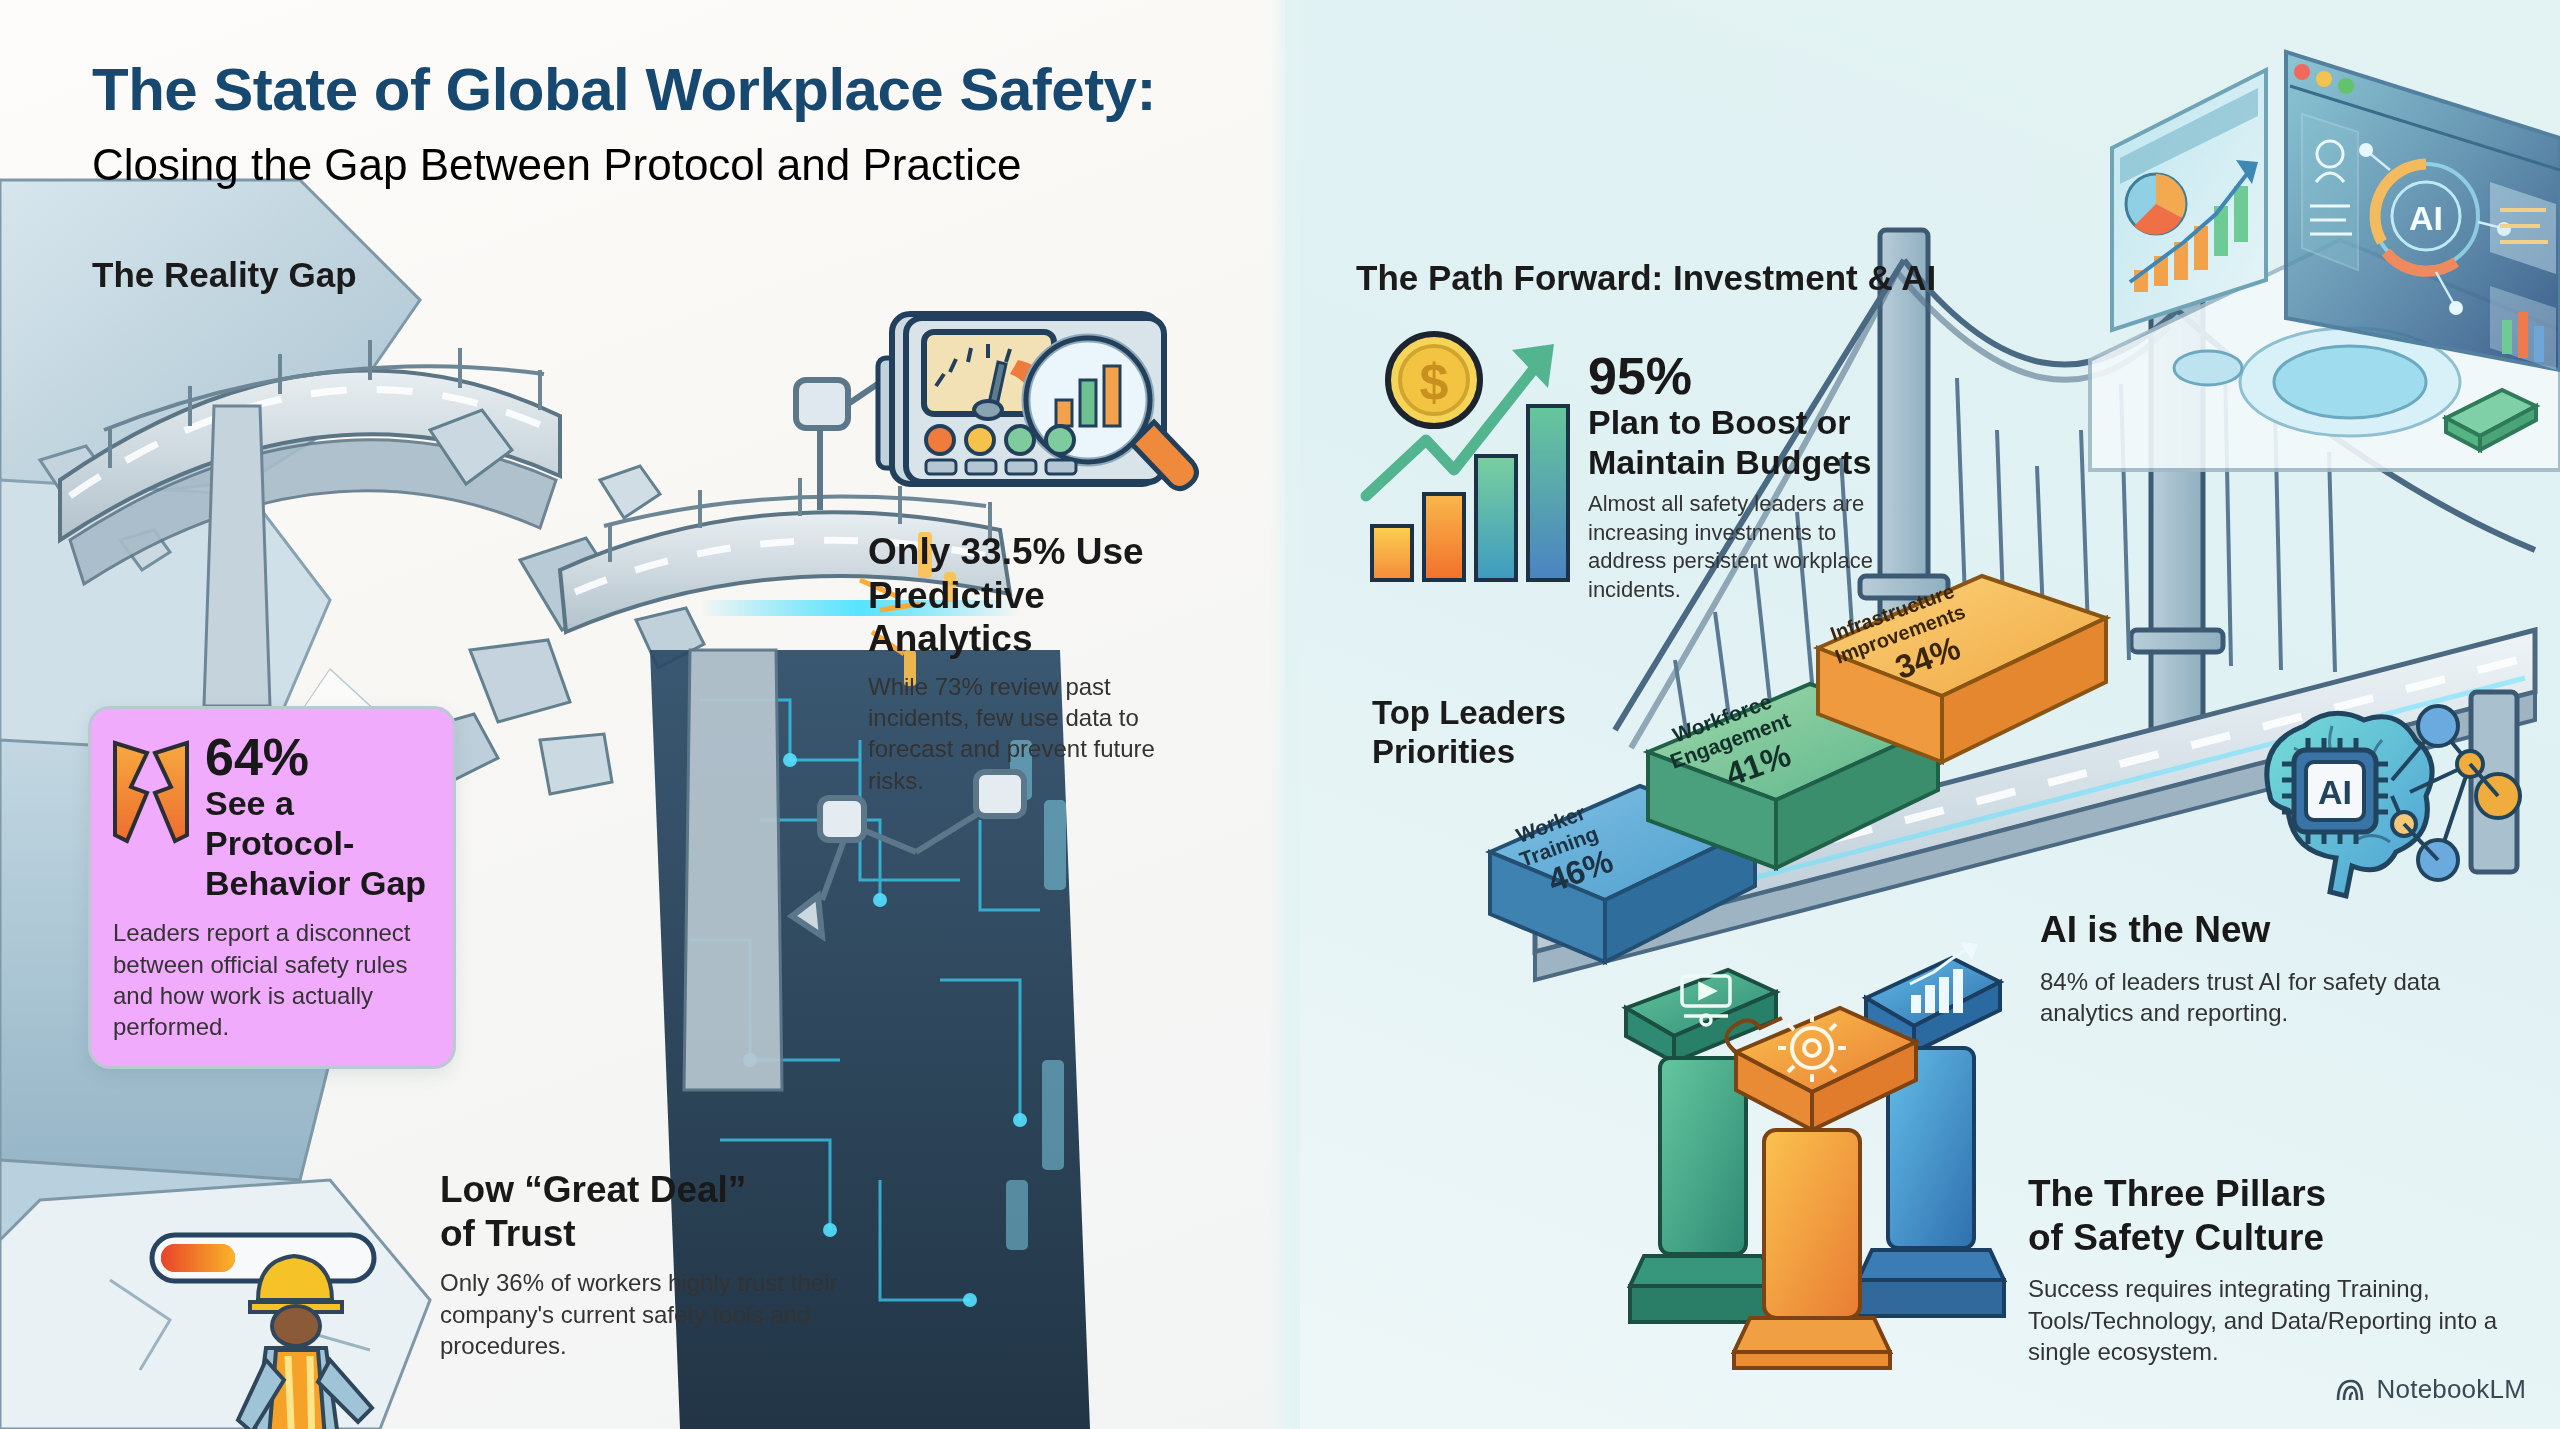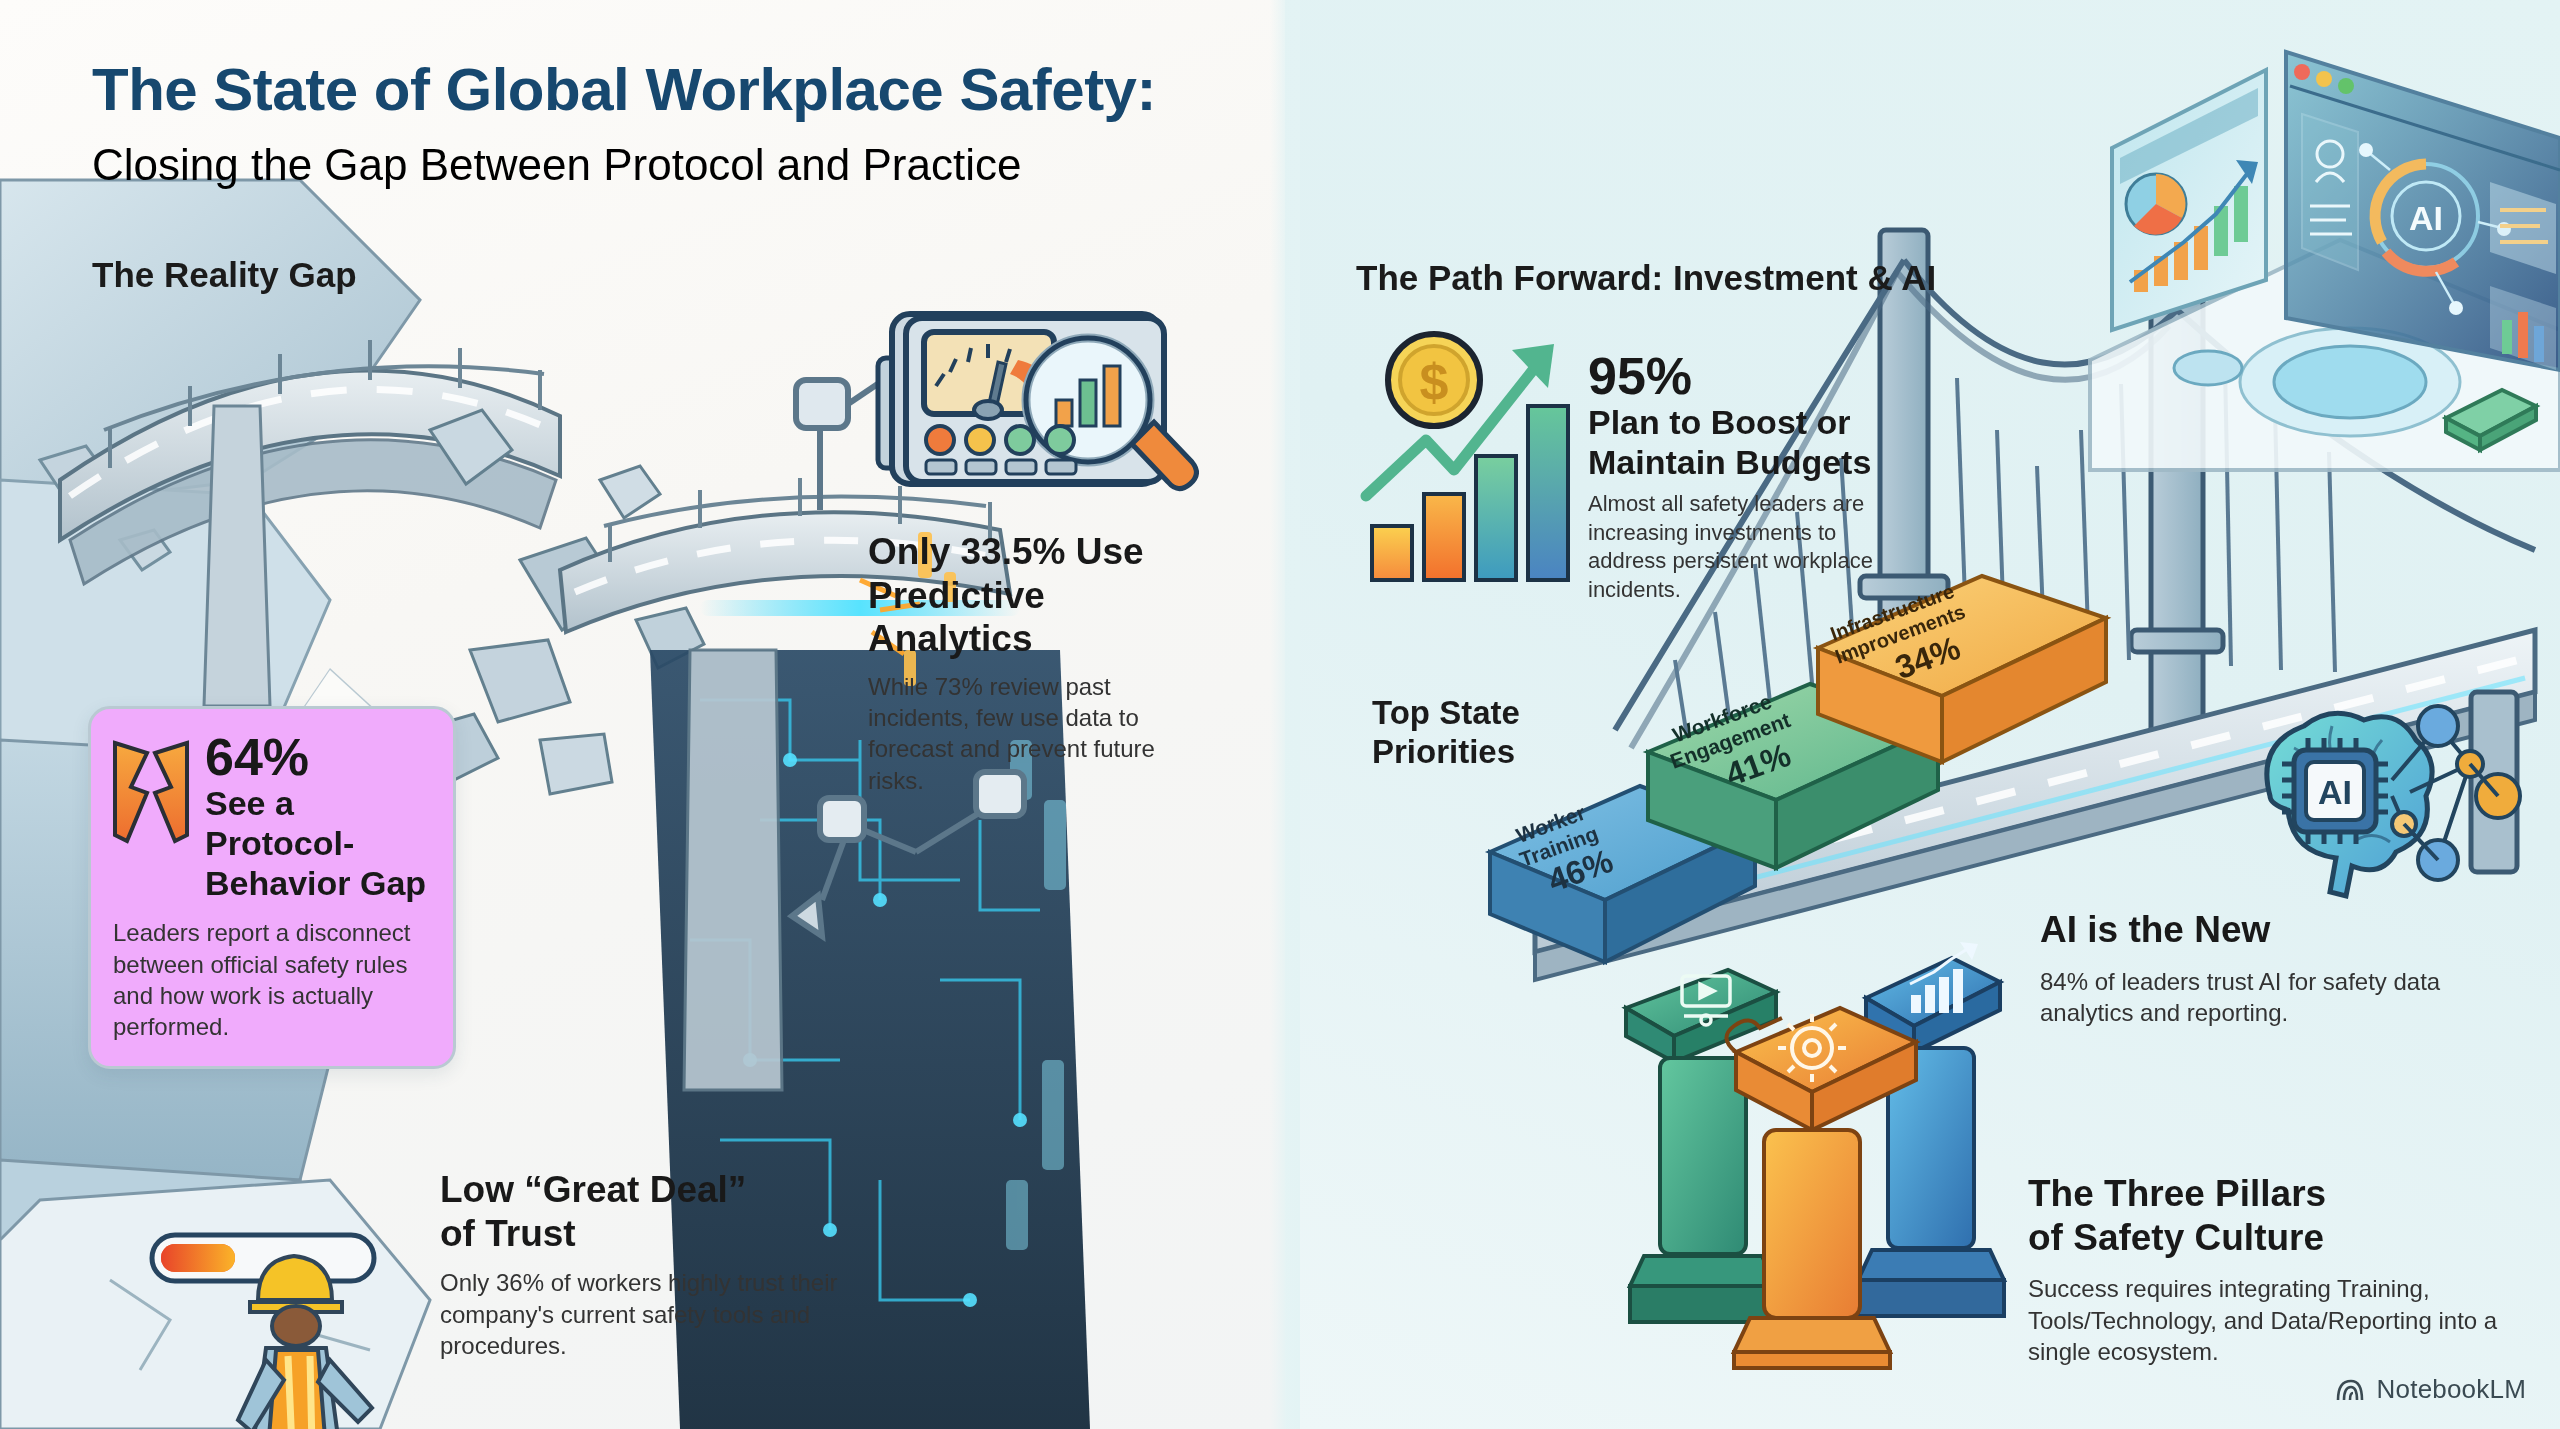--- a/index.html
+++ b/index.html
@@ -651,21 +651,21 @@
   </div>
 
   <div class="block blk-budget">
     <div class="stat-h1">95%</div>
     <div class="stat-h2">Plan to Boost or</div>
     <div class="stat-h2">Maintain Budgets</div>
     <div class="stat-p">Almost all safety leaders are increasing investments to address persistent workplace incidents.</div>
   </div>
 
   <div class="top-budget-label">
-    <div>Top State</div>
+    <div>Top Leaders</div>
     <div>Priorities</div>
   </div>
 
   <div class="block blk-ai">
     <div class="stat-h2" style="font-size:37px;">AI is the New</div>
     <div class="stat-p">84% of leaders trust AI for safety data analytics and reporting.</div>
   </div>
 
   <div class="block blk-pillars">
     <div class="stat-h2" style="font-size:37px;">The Three Pillars</div>

